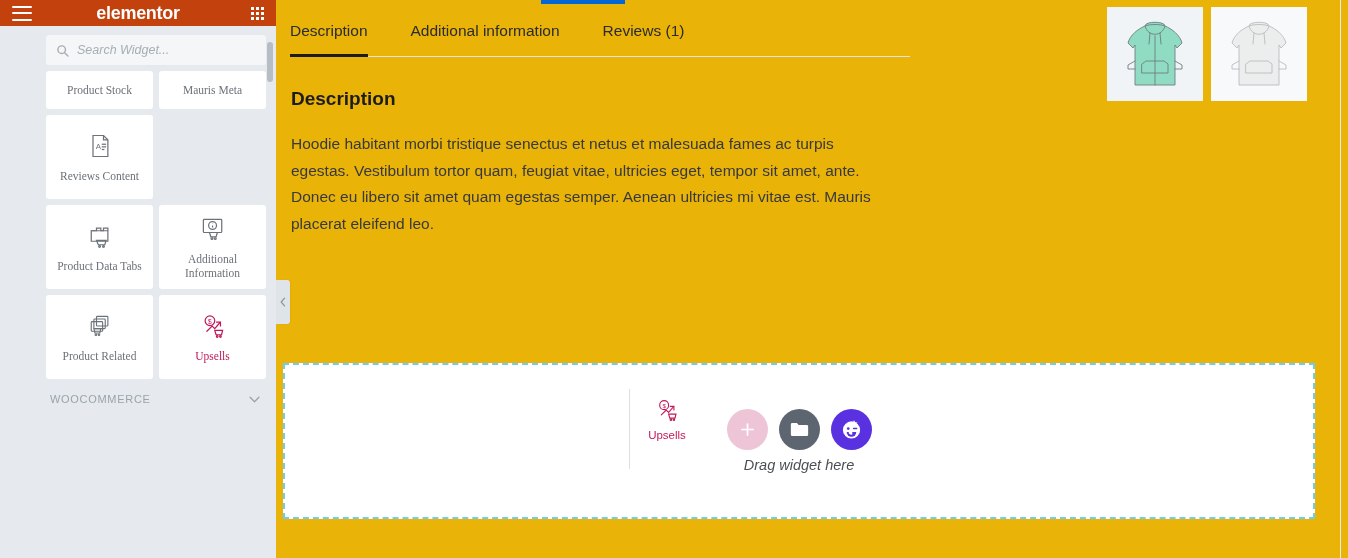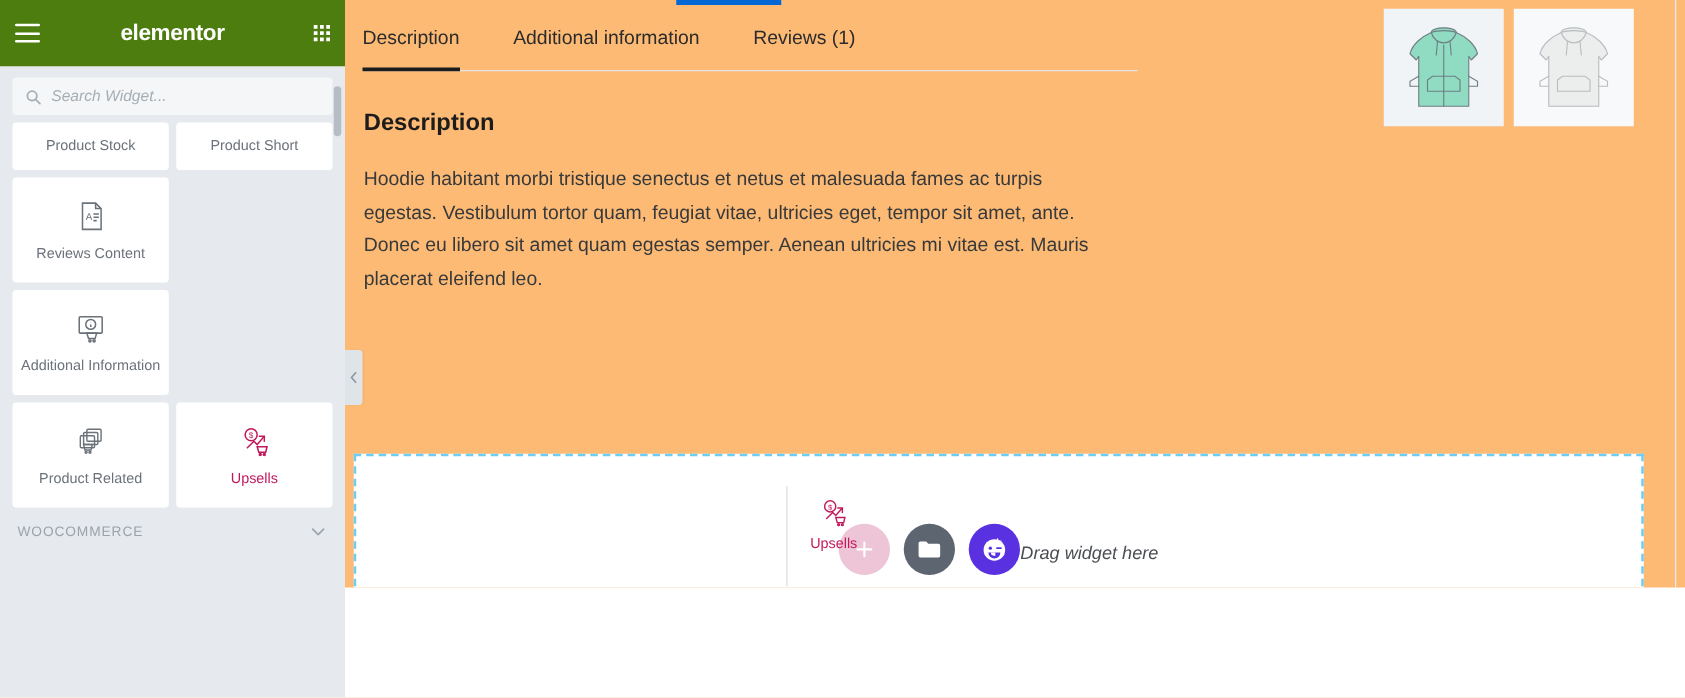--- a/index.html
+++ b/index.html
@@ -14,22 +14,22 @@
 
   
   .panel {
     width: 276px; height: 558px;
     background: #e6eaee;
     position: relative;
     flex: 0 0 276px;
     overflow: hidden;
   }
   .panel-header {
-    height: 53px;
-    background: #4d7c0f;
+    height: 26px;
+    background: #c2410c;
     display: flex;
     align-items: center;
     justify-content: space-between;
     padding: 0 12px;
     position: relative;
     z-index: 5;
   }
   .hamburger { width: 20px; height: 15px; display: flex; flex-direction: column; justify-content: space-between; cursor: pointer; }
   .hamburger span { display: block; height: 2px; background: #fff; border-radius: 1px; }
   .brand-title {
@@ -37,21 +37,21 @@
     font-size: 18px;
     font-weight: bold;
     letter-spacing: -0.3px;
     position: absolute;
     left: 50%;
     transform: translateX(-50%);
   }
   .grid-icon { display: grid; grid-template-columns: repeat(3,3px); grid-template-rows: repeat(3,3px); gap: 2px; cursor: pointer; }
   .grid-icon i { display: block; width: 3px; height: 3px; background: #fff; }
 
-  .panel-body { position: relative; height: 383px; overflow: hidden; }
+  .panel-body { position: relative; height: 383px; overflow: hidden; padding-left: 36px; }
 
   .search-wrap { padding: 9px 10px 6px 10px; }
   .search-box {
     background: #f4f6f7;
     border-radius: 3px;
     height: 30px;
     display: flex;
     align-items: center;
     padding: 0 10px;
     gap: 8px;
@@ -85,20 +85,21 @@
     cursor: move;
     position: relative;
   }
   .widget-card.short { height: 38px; justify-content: center; gap: 0; }
   .widget-card .wlabel {
     font-size: 11.5px;
     color: #6b7279;
     text-align: center;
     line-height: 1.25;
     padding: 0 4px;
+    font-family: Liberation Serif, serif;
   }
   .widget-card.active .wlabel { color: #c2185b; }
   .widget-card.active svg { color: #c2185b; }
   .wicon { color: #6b7279; height: 30px; display: flex; align-items: center; justify-content: center; }
 
   .section-head {
     display: flex;
     align-items: flex-end;
     justify-content: space-between;
     padding: 14px 16px 12px 14px;
@@ -120,22 +121,22 @@
     position: absolute; top: 0; left: 0;
     width: 6px; height: 40px;
     background: #b6bdc4;
     border-radius: 3px;
   }
 
   
   .canvas {
     position: relative;
     flex: 1 1 auto;
-    height: 470px;
-    background: #fdba74;
+    height: 558px;
+    background: #eab308;
     overflow: hidden;
   }
   .canvas-edge {
     position: absolute;
     top: 0; right: 7px;
     width: 1px; height: 558px;
     background: #ececec;
   }
 
   .collapse-tab {
@@ -225,21 +226,21 @@
     position: absolute;
     left: 7px; top: 363px;
     width: 1032px; height: 156px;
     border: 2px dashed #6ecdf2;
     background: #ffffff;
   }
   .dz-center {
     position: absolute;
     left: 0; right: 0; top: 0; bottom: 0;
     display: flex;
-    flex-direction: row;
+    flex-direction: column;
     align-items: center;
     justify-content: center;
   }
   .dz-buttons {
     display: flex;
     align-items: center;
     gap: 11px;
     margin-bottom: 4px;
   }
   .circle-btn {
@@ -318,41 +319,53 @@
           </svg>
           <input type="text" placeholder="Search Widget..." style="">
         </div>
       </div>
 
       <div class="widget-grid" style="margin-bottom:6px;">
         <div class="widget-card short">
           <div class="wlabel">Product Stock</div>
         </div>
         <div class="widget-card short">
-          <div class="wlabel">Product Short</div>
+          <div class="wlabel">Mauris Meta</div>
         </div>
       </div>
 
       <div class="widget-grid" style="margin-bottom:6px;">
         <div class="widget-card">
           <div class="wicon">
             <svg width="28" height="28" viewBox="0 0 32 32" fill="none" stroke="currentColor" stroke-width="1.4">
               <path d="M8 4 h12 l5 5 v19 H8 Z"></path>
               <path d="M20 4 v5 h5"></path>
               <text x="11" y="19" font-size="9" fill="currentColor" stroke="none" font-family="Liberation Sans">A</text>
               <line x1="18" y1="14" x2="23" y2="14"></line>
               <line x1="18" y1="17" x2="23" y2="17"></line>
               <line x1="18" y1="20" x2="21" y2="20"></line>
             </svg>
           </div>
           <div class="wlabel">Reviews Content</div>
         </div>
       </div>
 
       <div class="widget-grid" style="margin-bottom:6px;">
+        <div class="widget-card">
+          <div class="wicon">
+            <svg width="28" height="28" viewBox="0 0 32 32" fill="none" stroke="currentColor" stroke-width="1.4">
+              <path d="M6 10 h6 v-3 h5 v3 h3 v-3 h5 v3"></path>
+              <path d="M6 10 h19 v12 H6 Z"></path>
+              <path d="M12 21 L23 21 L21.5 26 L14 26 Z"></path>
+              <circle cx="15.5" cy="28" r="1"></circle>
+                <circle cx="20" cy="28" r="1"></circle>
+            </svg>
+          </div>
+          <div class="wlabel">Product Data Tabs</div>
+        </div>
         <div class="widget-card">
           <div class="wicon">
             <svg width="28" height="28" viewBox="0 0 32 32" fill="none" stroke="currentColor" stroke-width="1.4">
               <rect x="5" y="5" width="21" height="15" rx="1"></rect>
               <circle cx="15.5" cy="12" r="4.5"></circle>
               <line x1="15.5" y1="10" x2="15.5" y2="10.3"></line>
               <line x1="15.5" y1="12" x2="15.5" y2="14.3"></line>
               <path d="M12 20 L21 20 L19.5 25 L13.5 25 Z"></path>
               <circle cx="14.8" cy="27" r="1"></circle>
                 <circle cx="18.6" cy="27" r="1"></circle>

